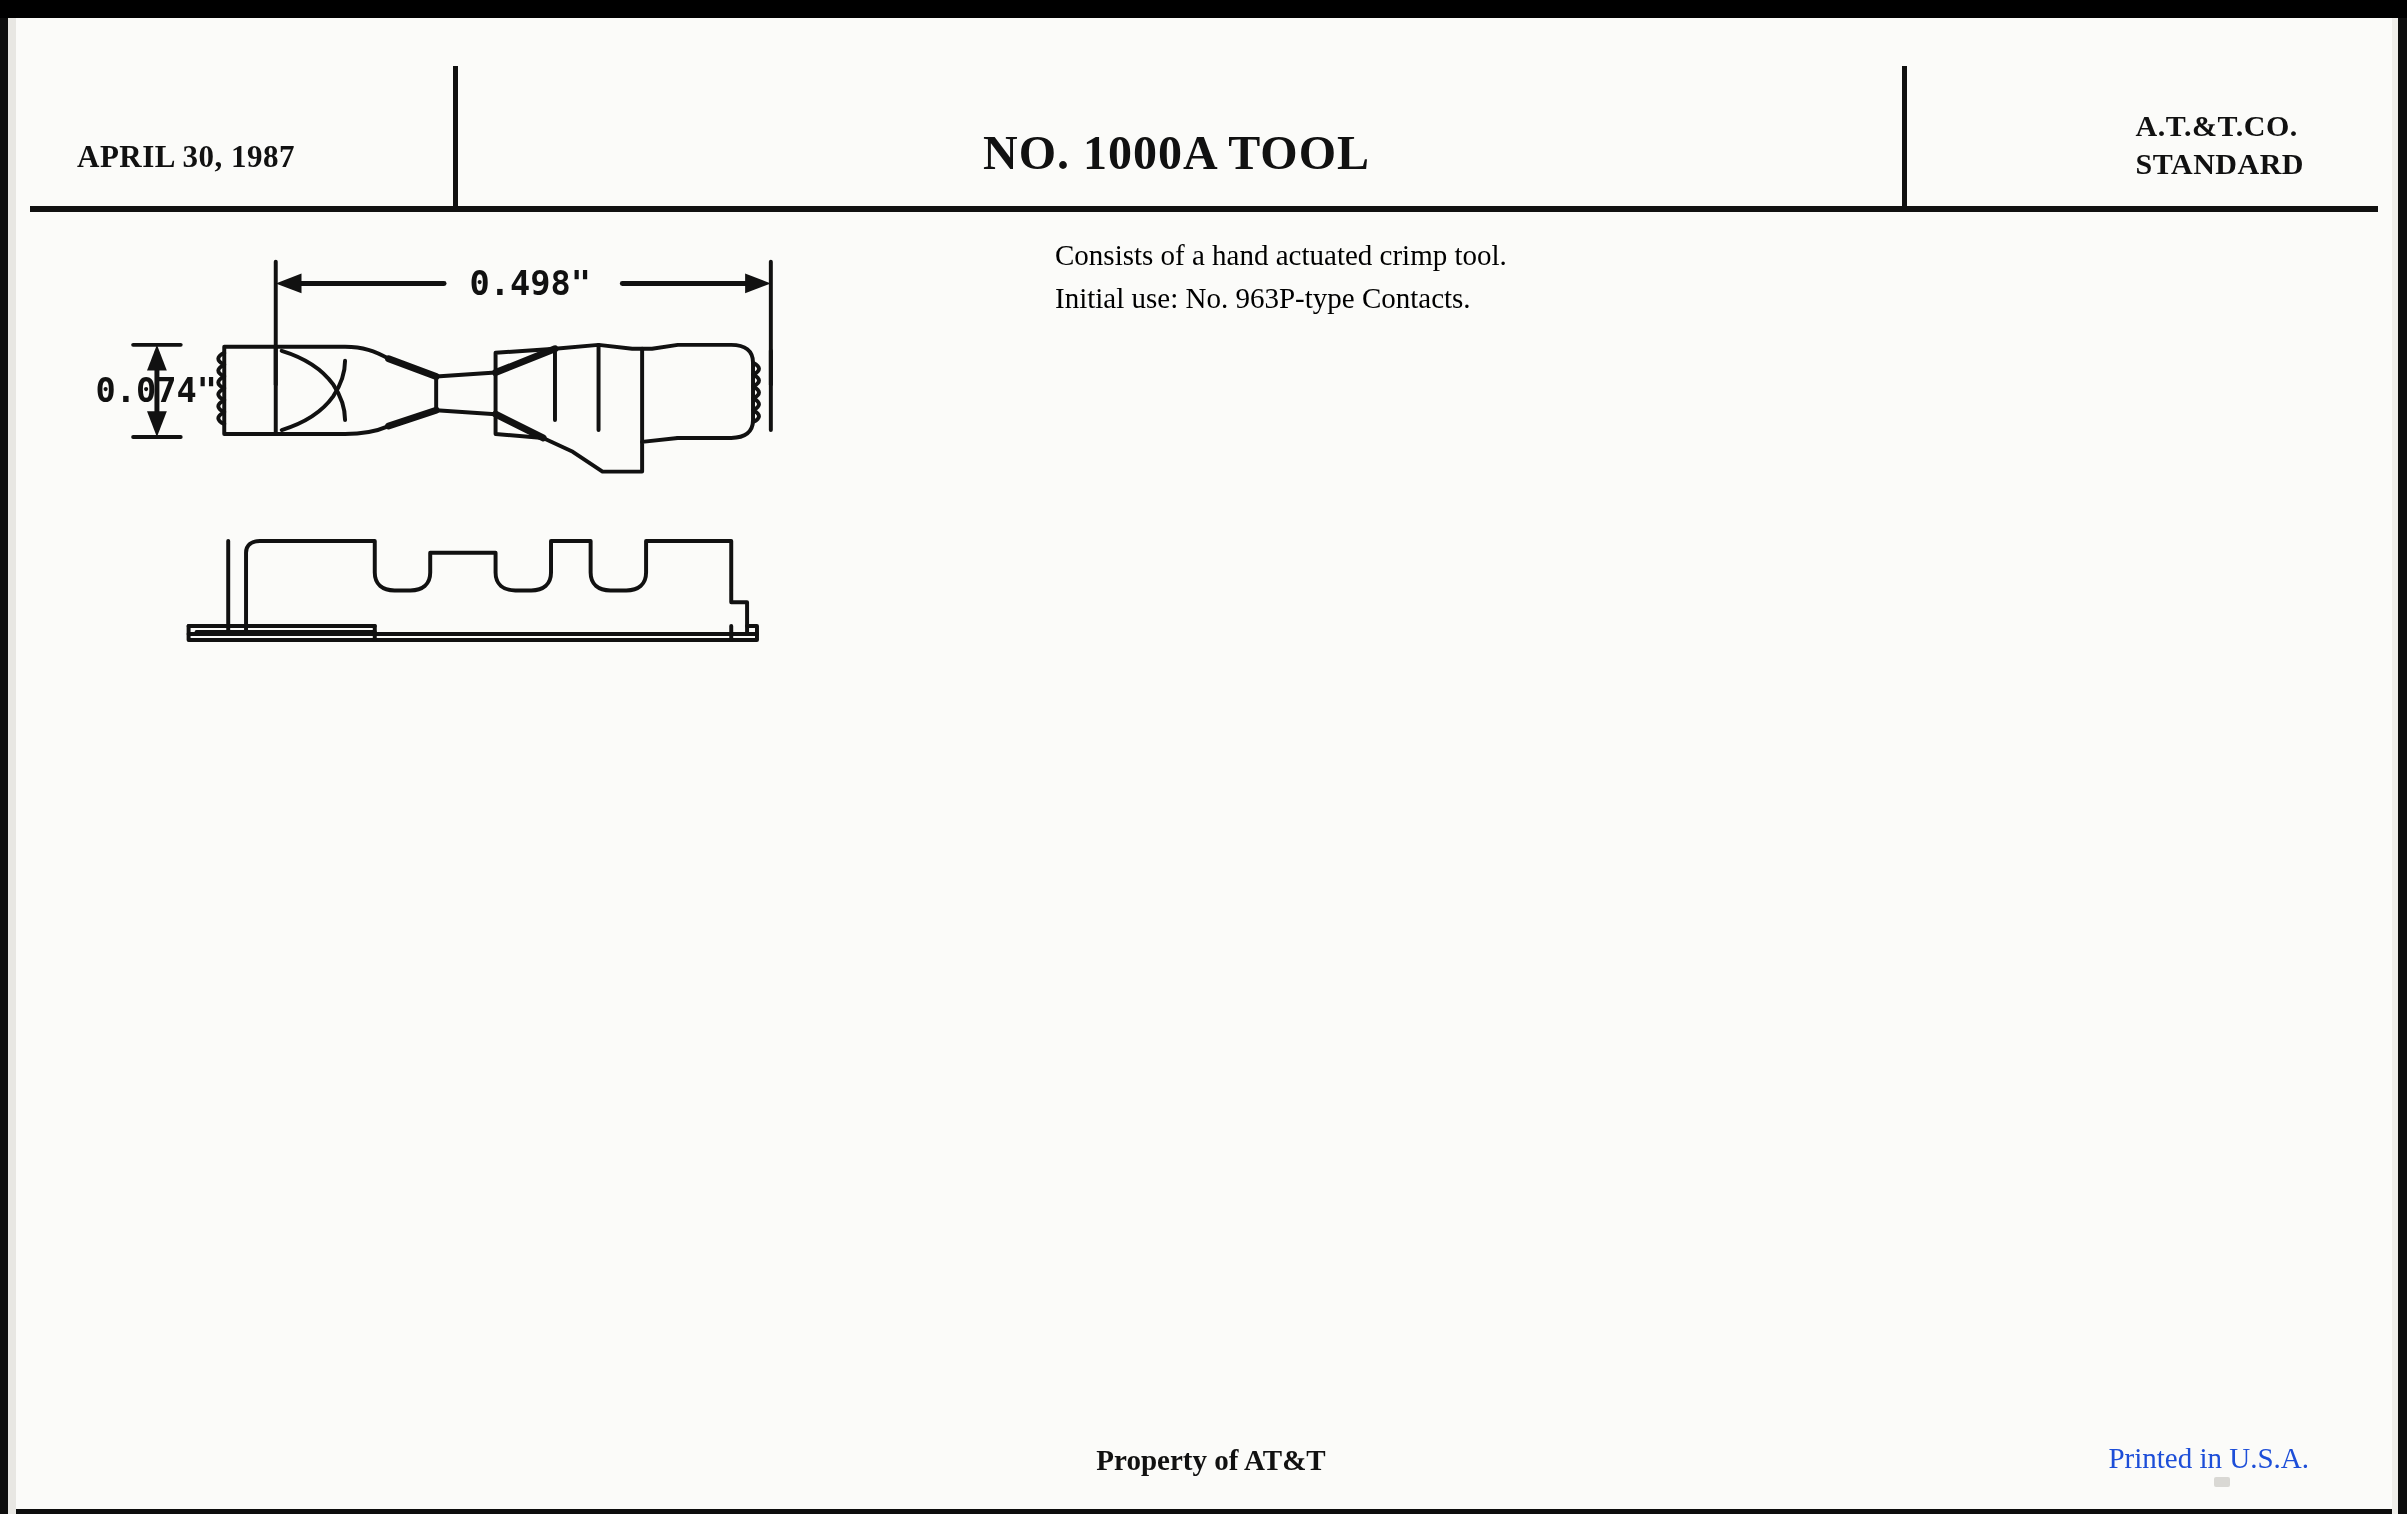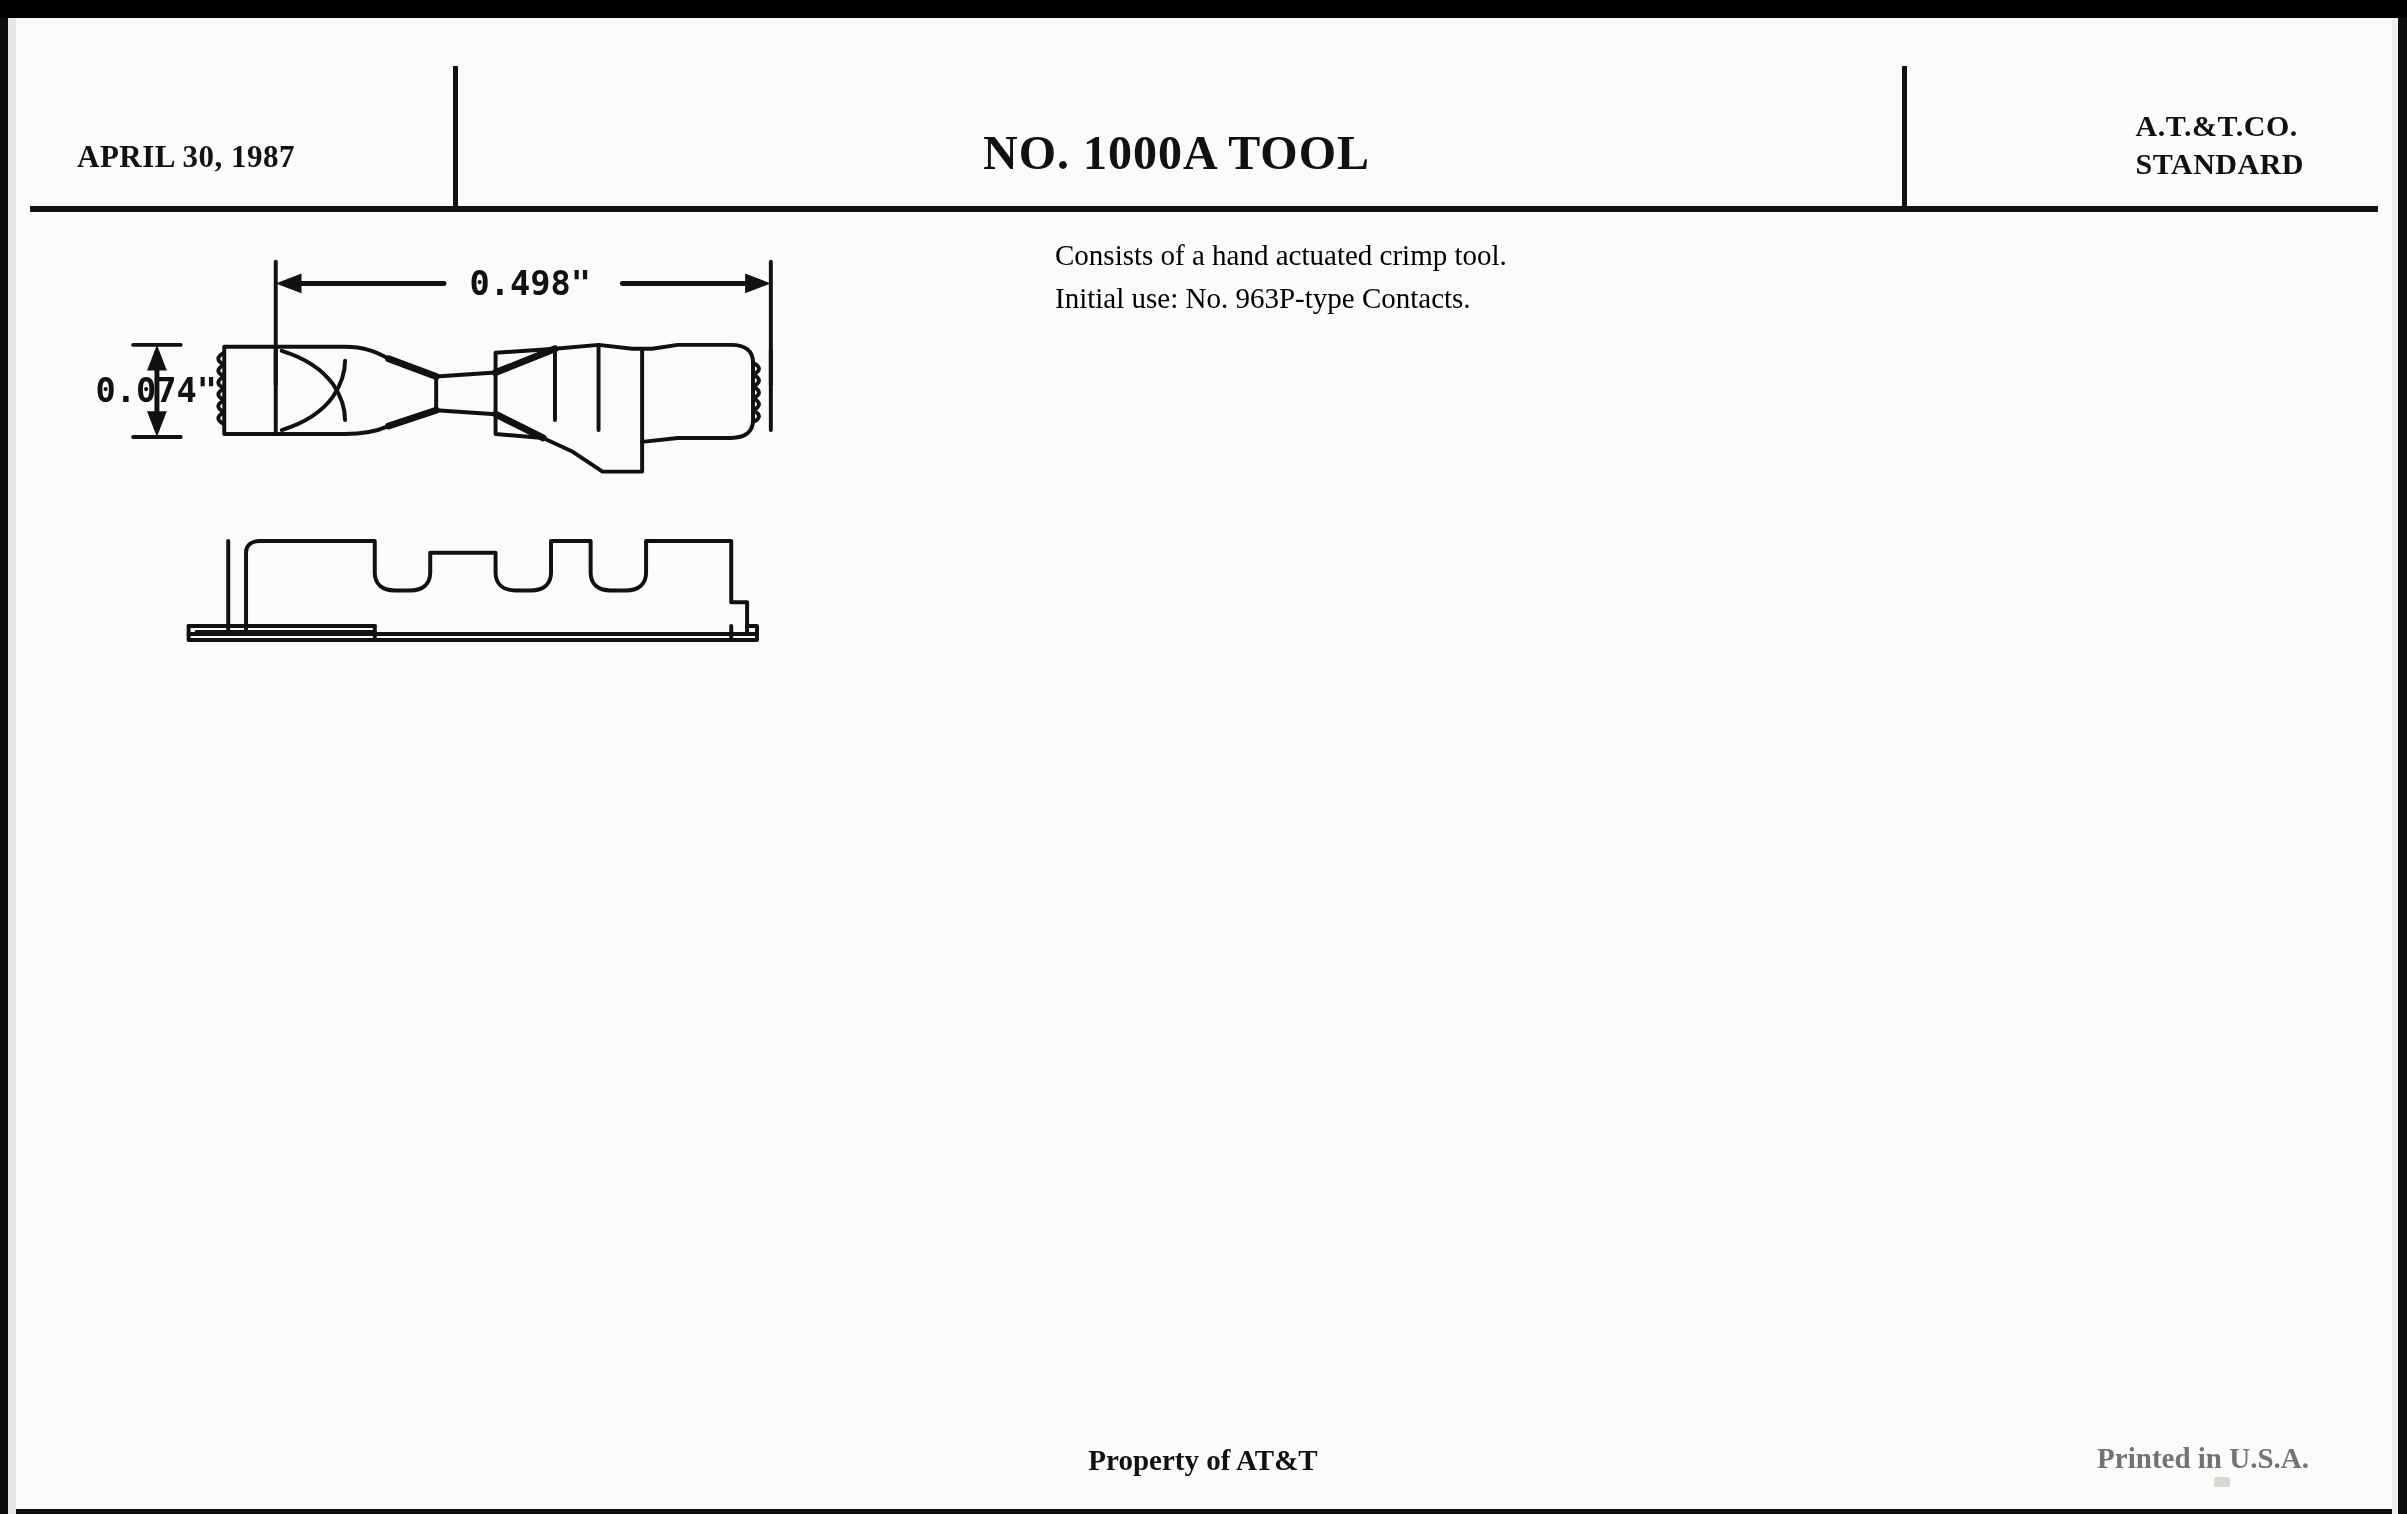--- a/index.html
+++ b/index.html
@@ -130,35 +130,35 @@
     left: 40px;
     top: 208px;
     width: 1010px;
     height: 614px;
   }
   .drawing svg { display: block; }
 
   
   .footer-center {
     position: absolute;
-    left: 0;
+    left: 8px;
     top: 1426px;
     width: 2390px;
     text-align: center;
     font-size: 29px;
     font-weight: bold;
     color: #111;
   }
   .footer-right {
     position: absolute;
     right: 89px;
     top: 1424px;
     font-size: 29px;
-    font-weight: bold;
-    color: #737373;
+    font-weight: normal;
+    color: #1d4ed8;
     white-space: nowrap;
   }
   
   .artifact {
     position: absolute;
     right: 168px;
     bottom: 22px;
     width: 16px;
     height: 10px;
     background: #d9d8d4;

